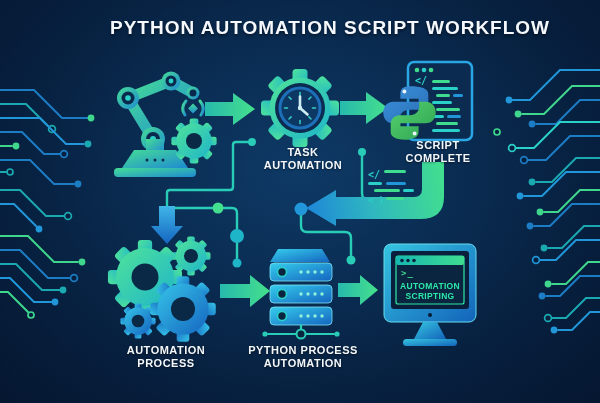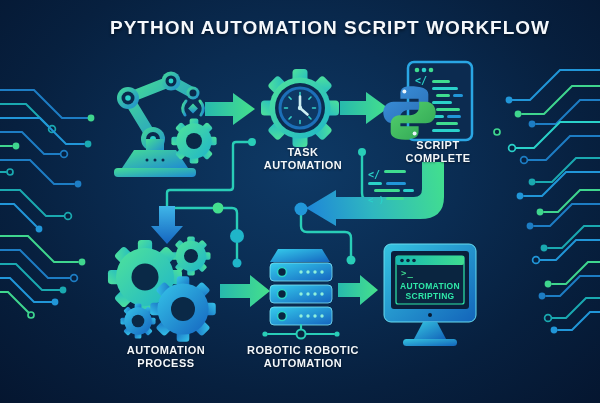--- a/index.html
+++ b/index.html
@@ -353,21 +353,21 @@
   <span>SCRIPT</span>
   <span>COMPLETE</span>
 </div>
 
 <div class="step-label lbl-gears">
   <span>AUTOMATION</span>
   <span>PROCESS</span>
 </div>
 
 <div class="step-label lbl-rpa">
-  <span>ROBOTIC ROBOTIC</span>
+  <span>PYTHON PROCESS</span>
   <span>AUTOMATION</span>
 </div>
 
 <div class="term-prompt">&gt;_</div>
 <div class="term-text">
   <span>AUTOMATION</span>
   <span>SCRIPTING</span>
 </div>
 
 </div>

